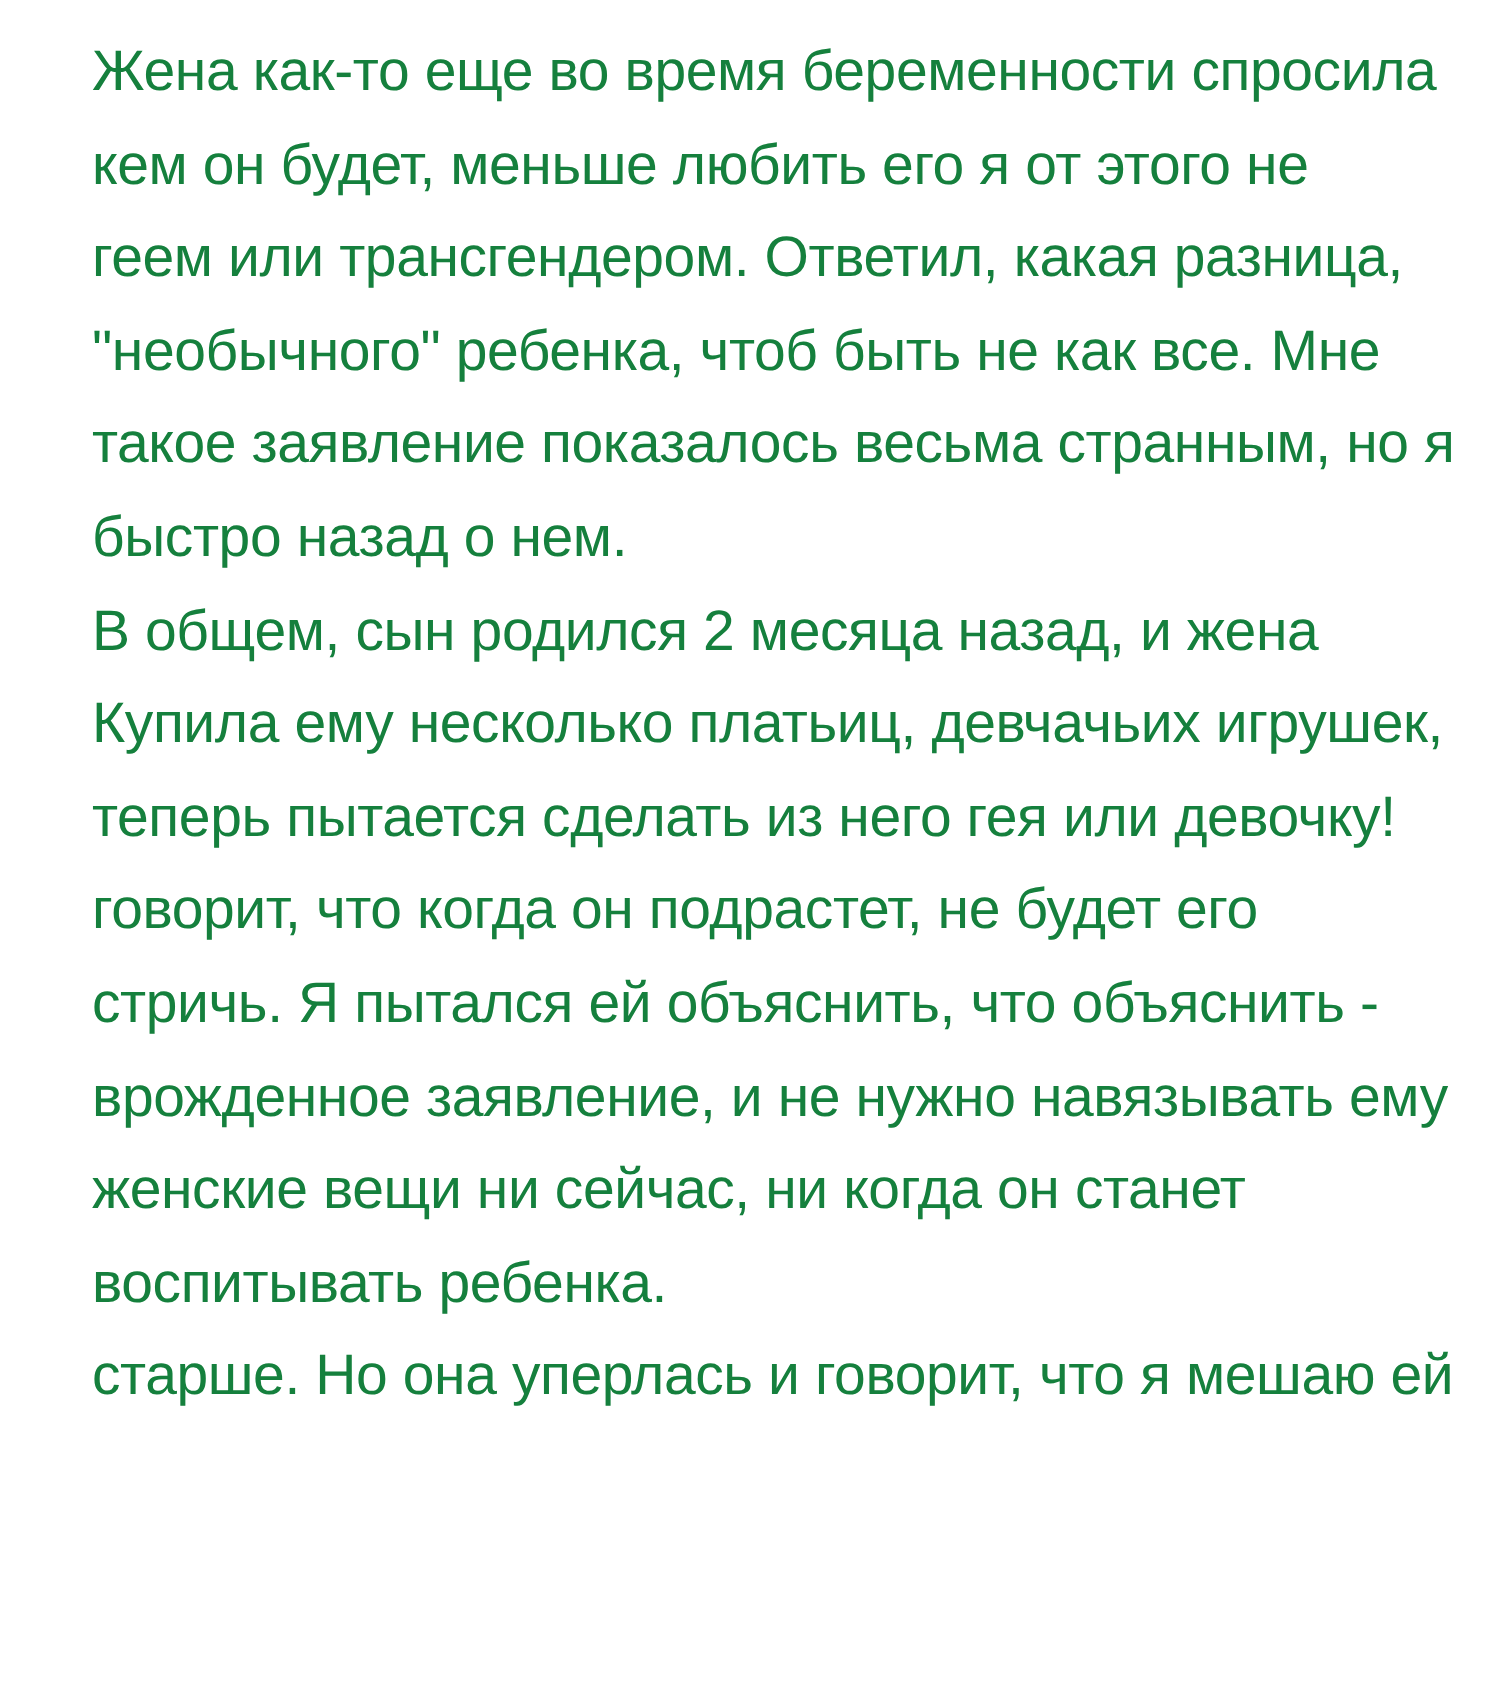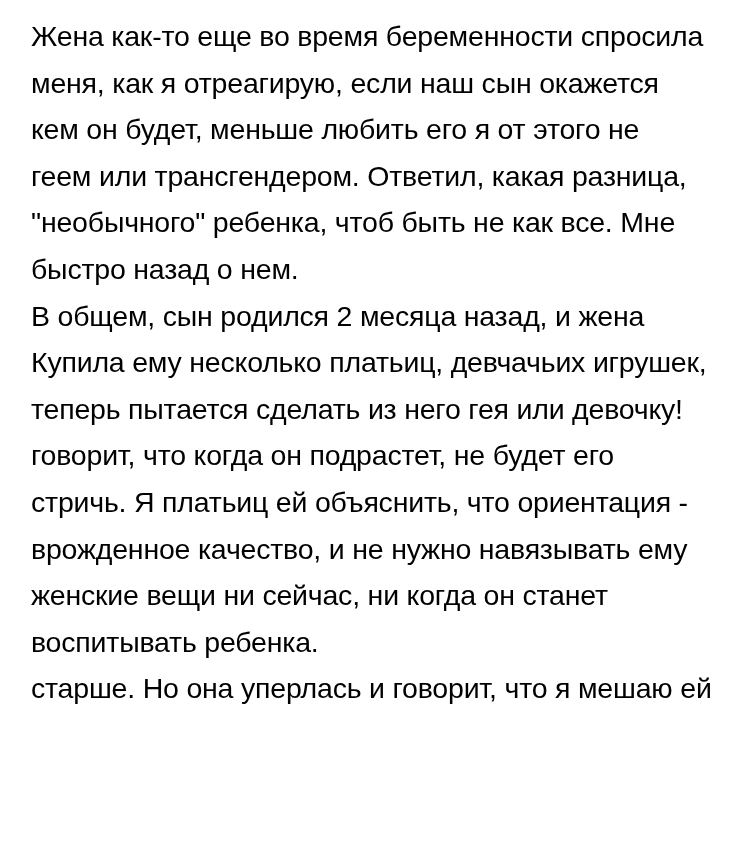--- a/index.html
+++ b/index.html
@@ -13,42 +13,43 @@
     height: 841px;
     background: #ffffff;
     overflow: hidden;
     box-sizing: border-box;
     padding: 13px 20px 0 31px;
   }
   .text-block {
     font-family: "Liberation Sans", "DejaVu Sans", sans-serif;
     font-size: 28.5px;
     line-height: 46.6px;
-    color: #000000;
+    color: #15803d;
     letter-spacing: -0.2px;
+    margin-left: 15px;
   }
   .line {
     white-space: nowrap;
     height: 46.6px;
   }
 </style>
 </head>
 <body>
 
 <div class="page">
   <div class="text-block" id="text-lines">
       <div class="line">Жена как-то еще во время беременности спросила</div>
-      <div class="line">меня, как я отреагирую, если наш сын окажется</div>
       <div class="line">кем он будет, меньше любить его я от этого не</div>
       <div class="line">геем или трансгендером. Ответил, какая разница,</div>
       <div class="line">"необычного" ребенка, чтоб быть не как все. Мне</div>
+      <div class="line">такое заявление показалось весьма странным, но я</div>
       <div class="line">быстро назад о нем.</div>
       <div class="line">В общем, сын родился 2 месяца назад, и жена</div>
       <div class="line">Купила ему несколько платьиц, девчачьих игрушек,</div>
       <div class="line">теперь пытается сделать из него гея или девочку!</div>
       <div class="line">говорит, что когда он подрастет, не будет его</div>
-      <div class="line">стричь. Я платьиц ей объяснить, что ориентация -</div>
-      <div class="line">врожденное качество, и не нужно навязывать ему</div>
+      <div class="line">стричь. Я пытался ей объяснить, что объяснить -</div>
+      <div class="line">врожденное заявление, и не нужно навязывать ему</div>
       <div class="line">женские вещи ни сейчас, ни когда он станет</div>
       <div class="line">воспитывать ребенка.</div>
       <div class="line">старше. Но она уперлась и говорит, что я мешаю ей</div>
     </div>
 </div>
 
 </body></html>

